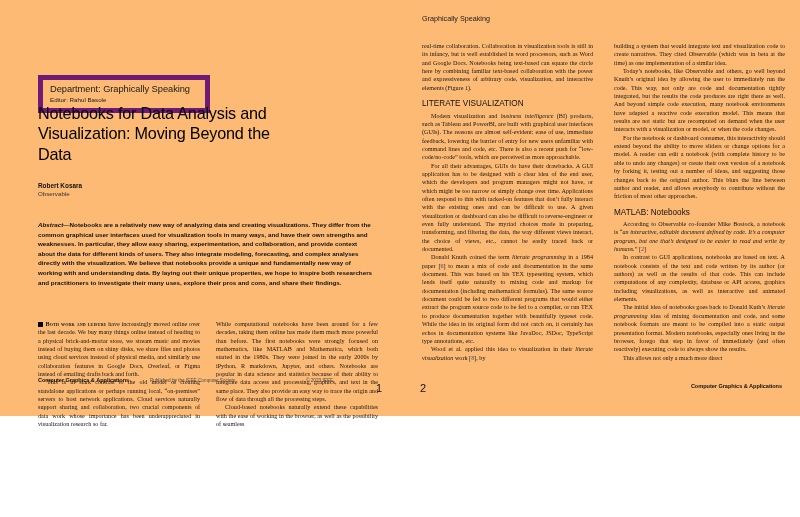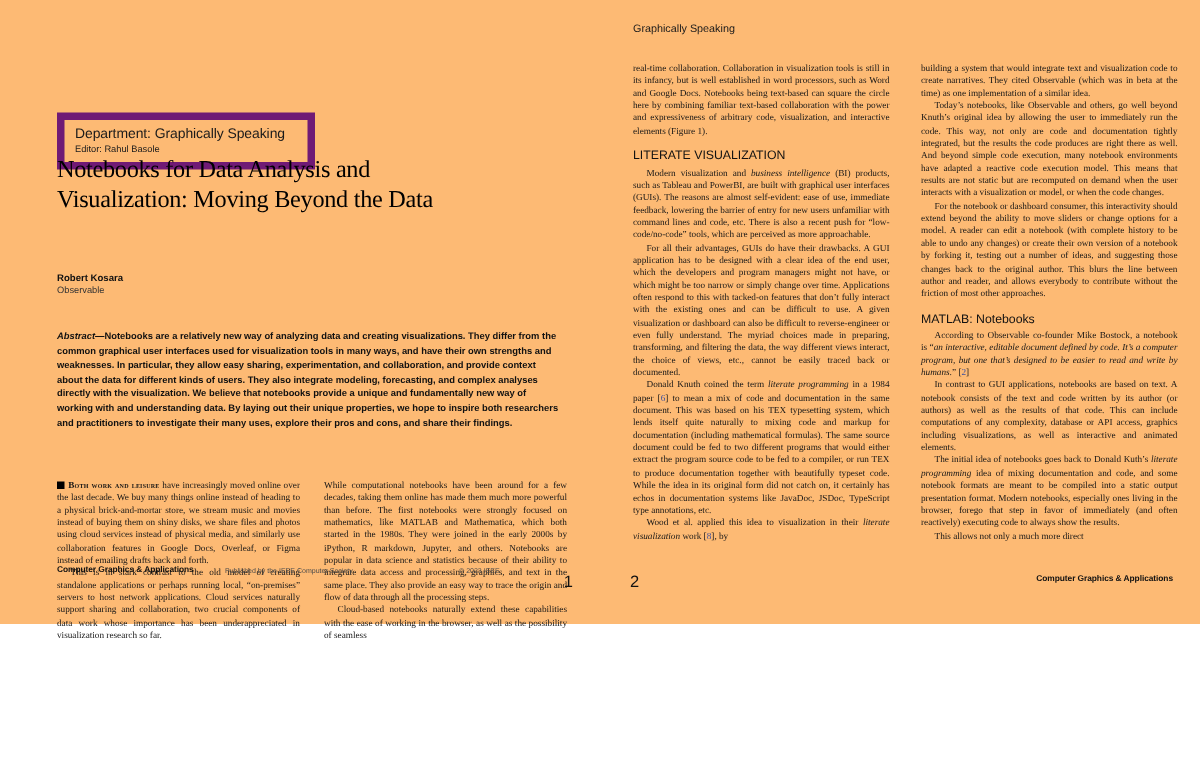--- a/index.html
+++ b/index.html
@@ -54,21 +54,21 @@
     line-height: 8px;
     color: #1a1a1a;
     margin-top: 1px;
   }
 
   .article-title {
     position: absolute;
     left: 38px;
     top: 92px;
     width: 260px;
-    font-family: Liberation Serif, serif;
+    font-family: Liberation Sans, sans-serif;
     font-size: 16.2px;
     line-height: 20.5px;
     font-weight: 400;
     color: #000;
     letter-spacing: -0.2px;
   }
 
   .author-block {
     position: absolute;
     left: 38px;

